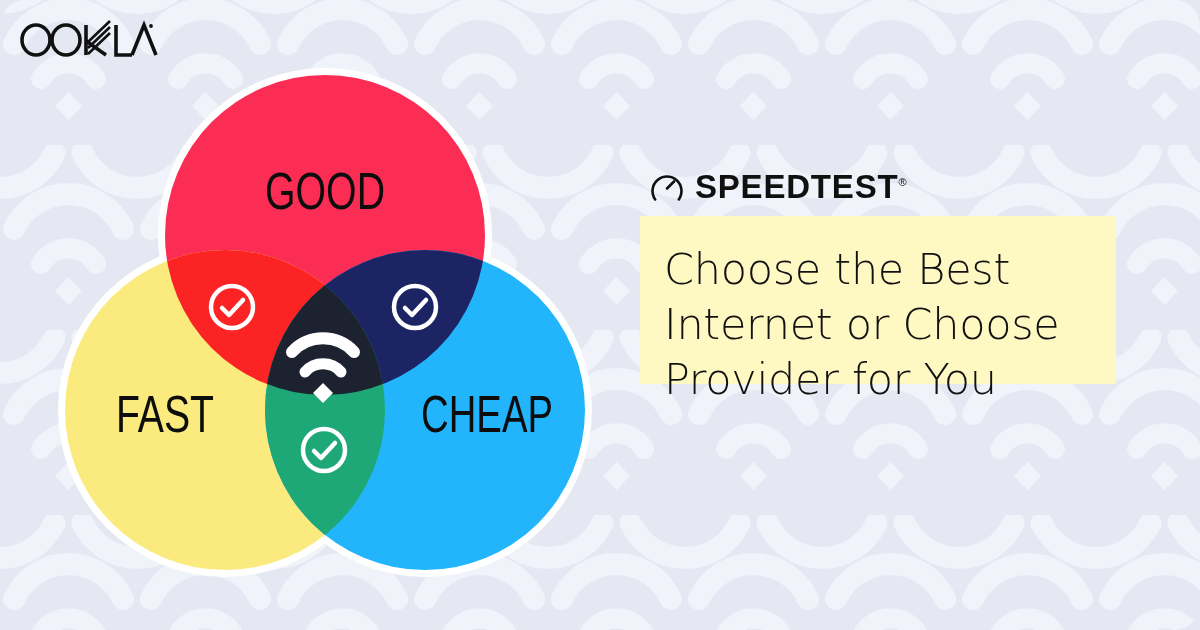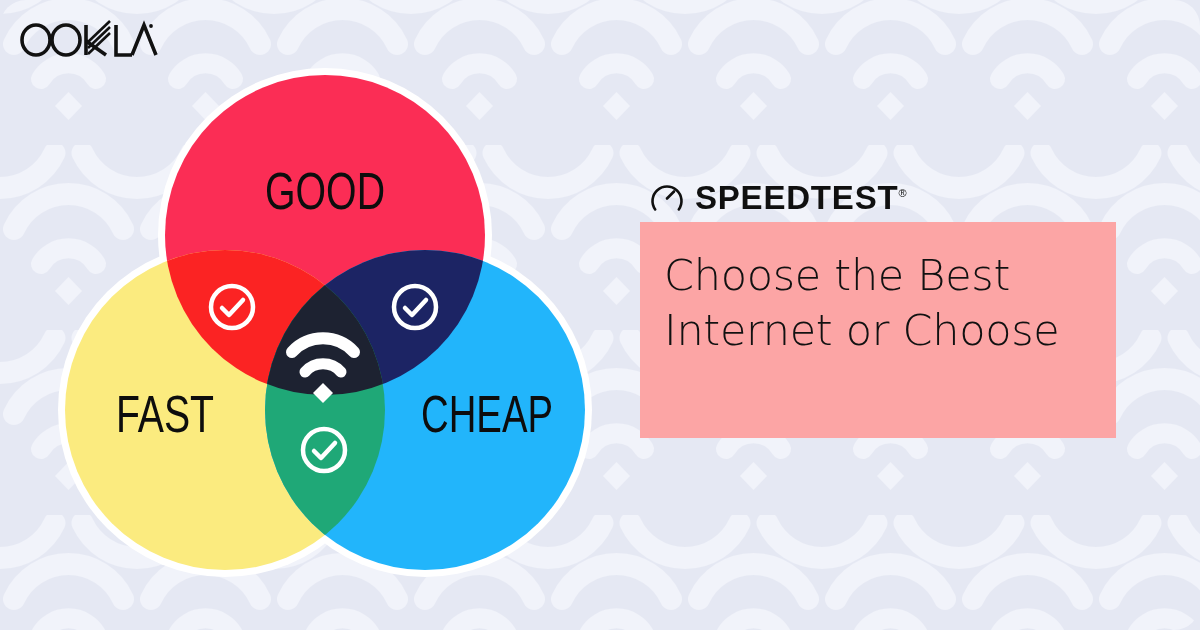--- a/index.html
+++ b/index.html
@@ -52,23 +52,23 @@
 
   
   #right-col {
     position: absolute;
     left: 640px;
     top: 170px;
     width: 480px;
   }
   #speedtest-lockup {
     display: flex;
-    align-items: flex-end;
+    align-items: flex-start;
     height: 44px;
-    margin-bottom: 8px;
+    margin-bottom: 2px;
     padding-left: 10px;
   }
   #speedtest-gauge {
     width: 34px;
     height: 34px;
     margin-right: 11px;
     flex: none;
   }
   #speedtest-word {
     font-family: "Liberation Sans", sans-serif;
@@ -80,23 +80,23 @@
     white-space: nowrap;
   }
   #speedtest-reg {
     font-size: 11px;
     vertical-align: super;
     font-weight: normal;
     letter-spacing: 0;
   }
 
   #headline-card {
-    background: #fca5a5;
+    background: #fef9c3;
     width: 476px;
-    height: 216px;
+    height: 168px;
     box-sizing: border-box;
     padding: 26px 30px 0 24px;
   }
   #headline {
     font-family: "DejaVu Sans", sans-serif;
     font-weight: 300;
     font-size: 43px;
     line-height: 1.28;
     color: #111111;
     margin: 0;
@@ -240,17 +240,18 @@
       </svg>
       <div id="speedtest-word">
         <span>SPEEDTEST</span><span id="speedtest-reg">®</span>
       </div>
     </div>
 
     <div id="headline-card">
       <h1 id="headline">
         <span>Choose the Best</span><br>
         <span>Internet or Choose</span><br>
+        <span>Provider for You</span>
       </h1>
     </div>
 
   </div>
 </div>
 
 </body></html>

